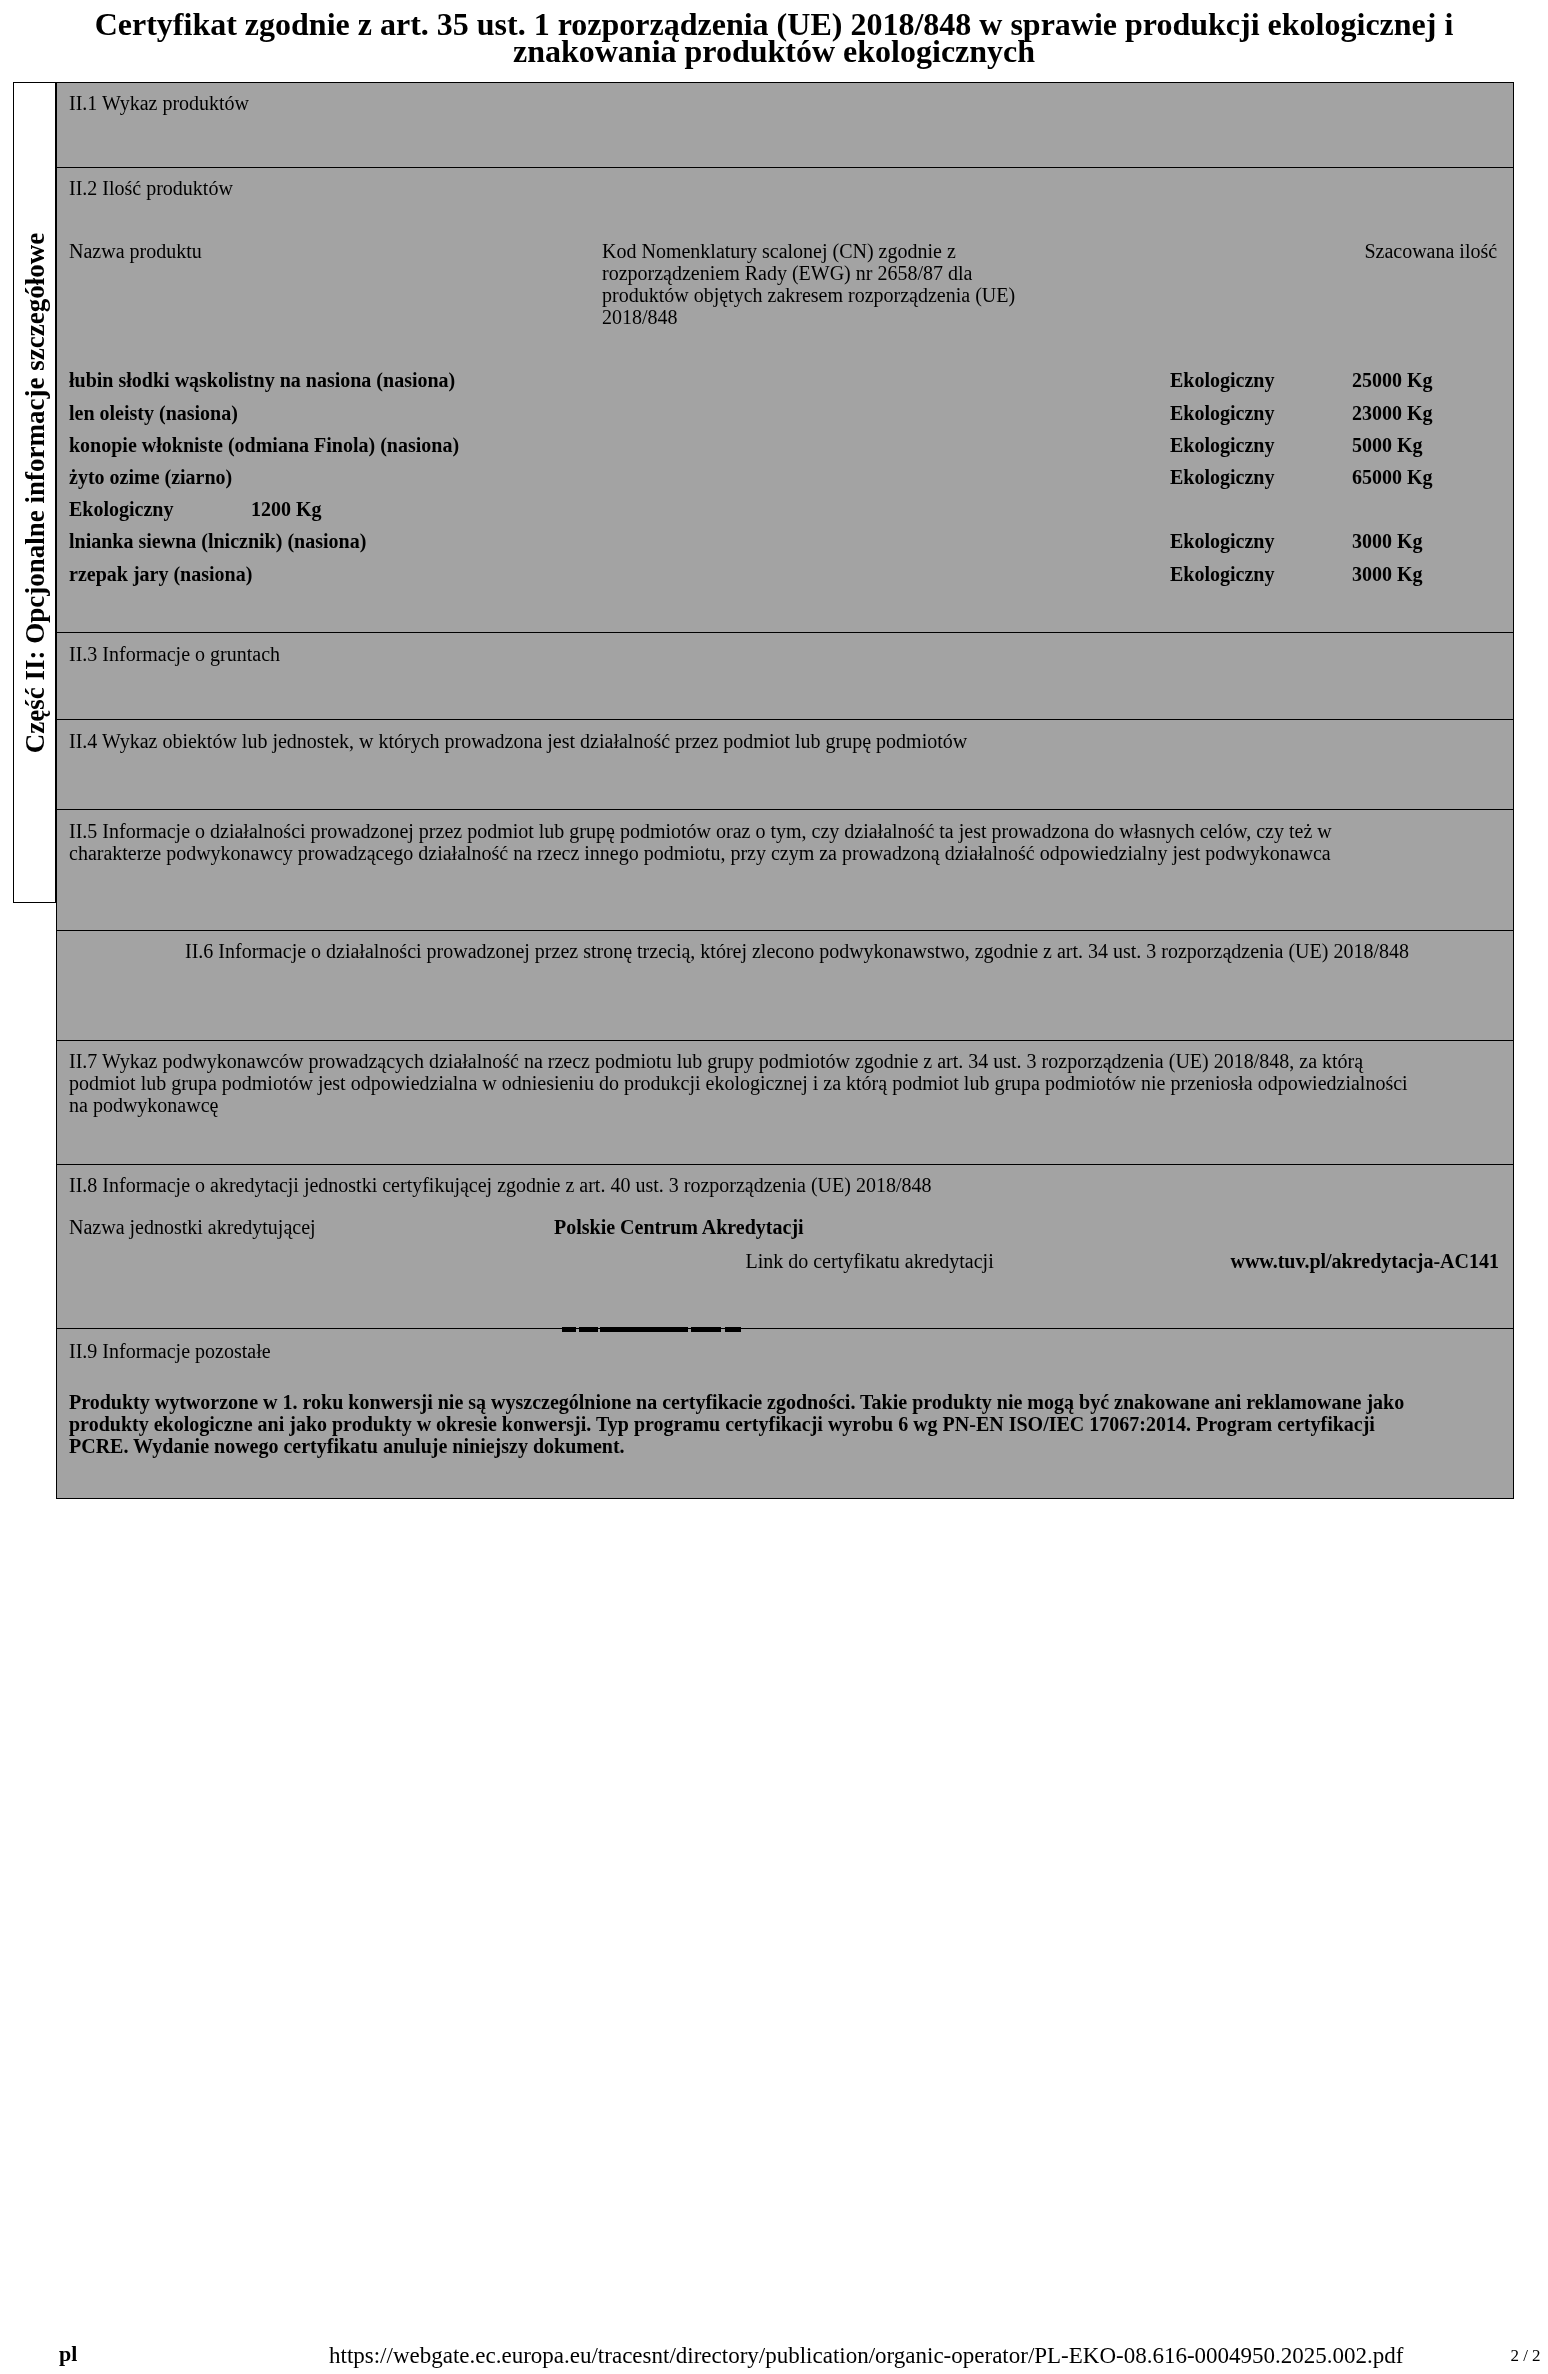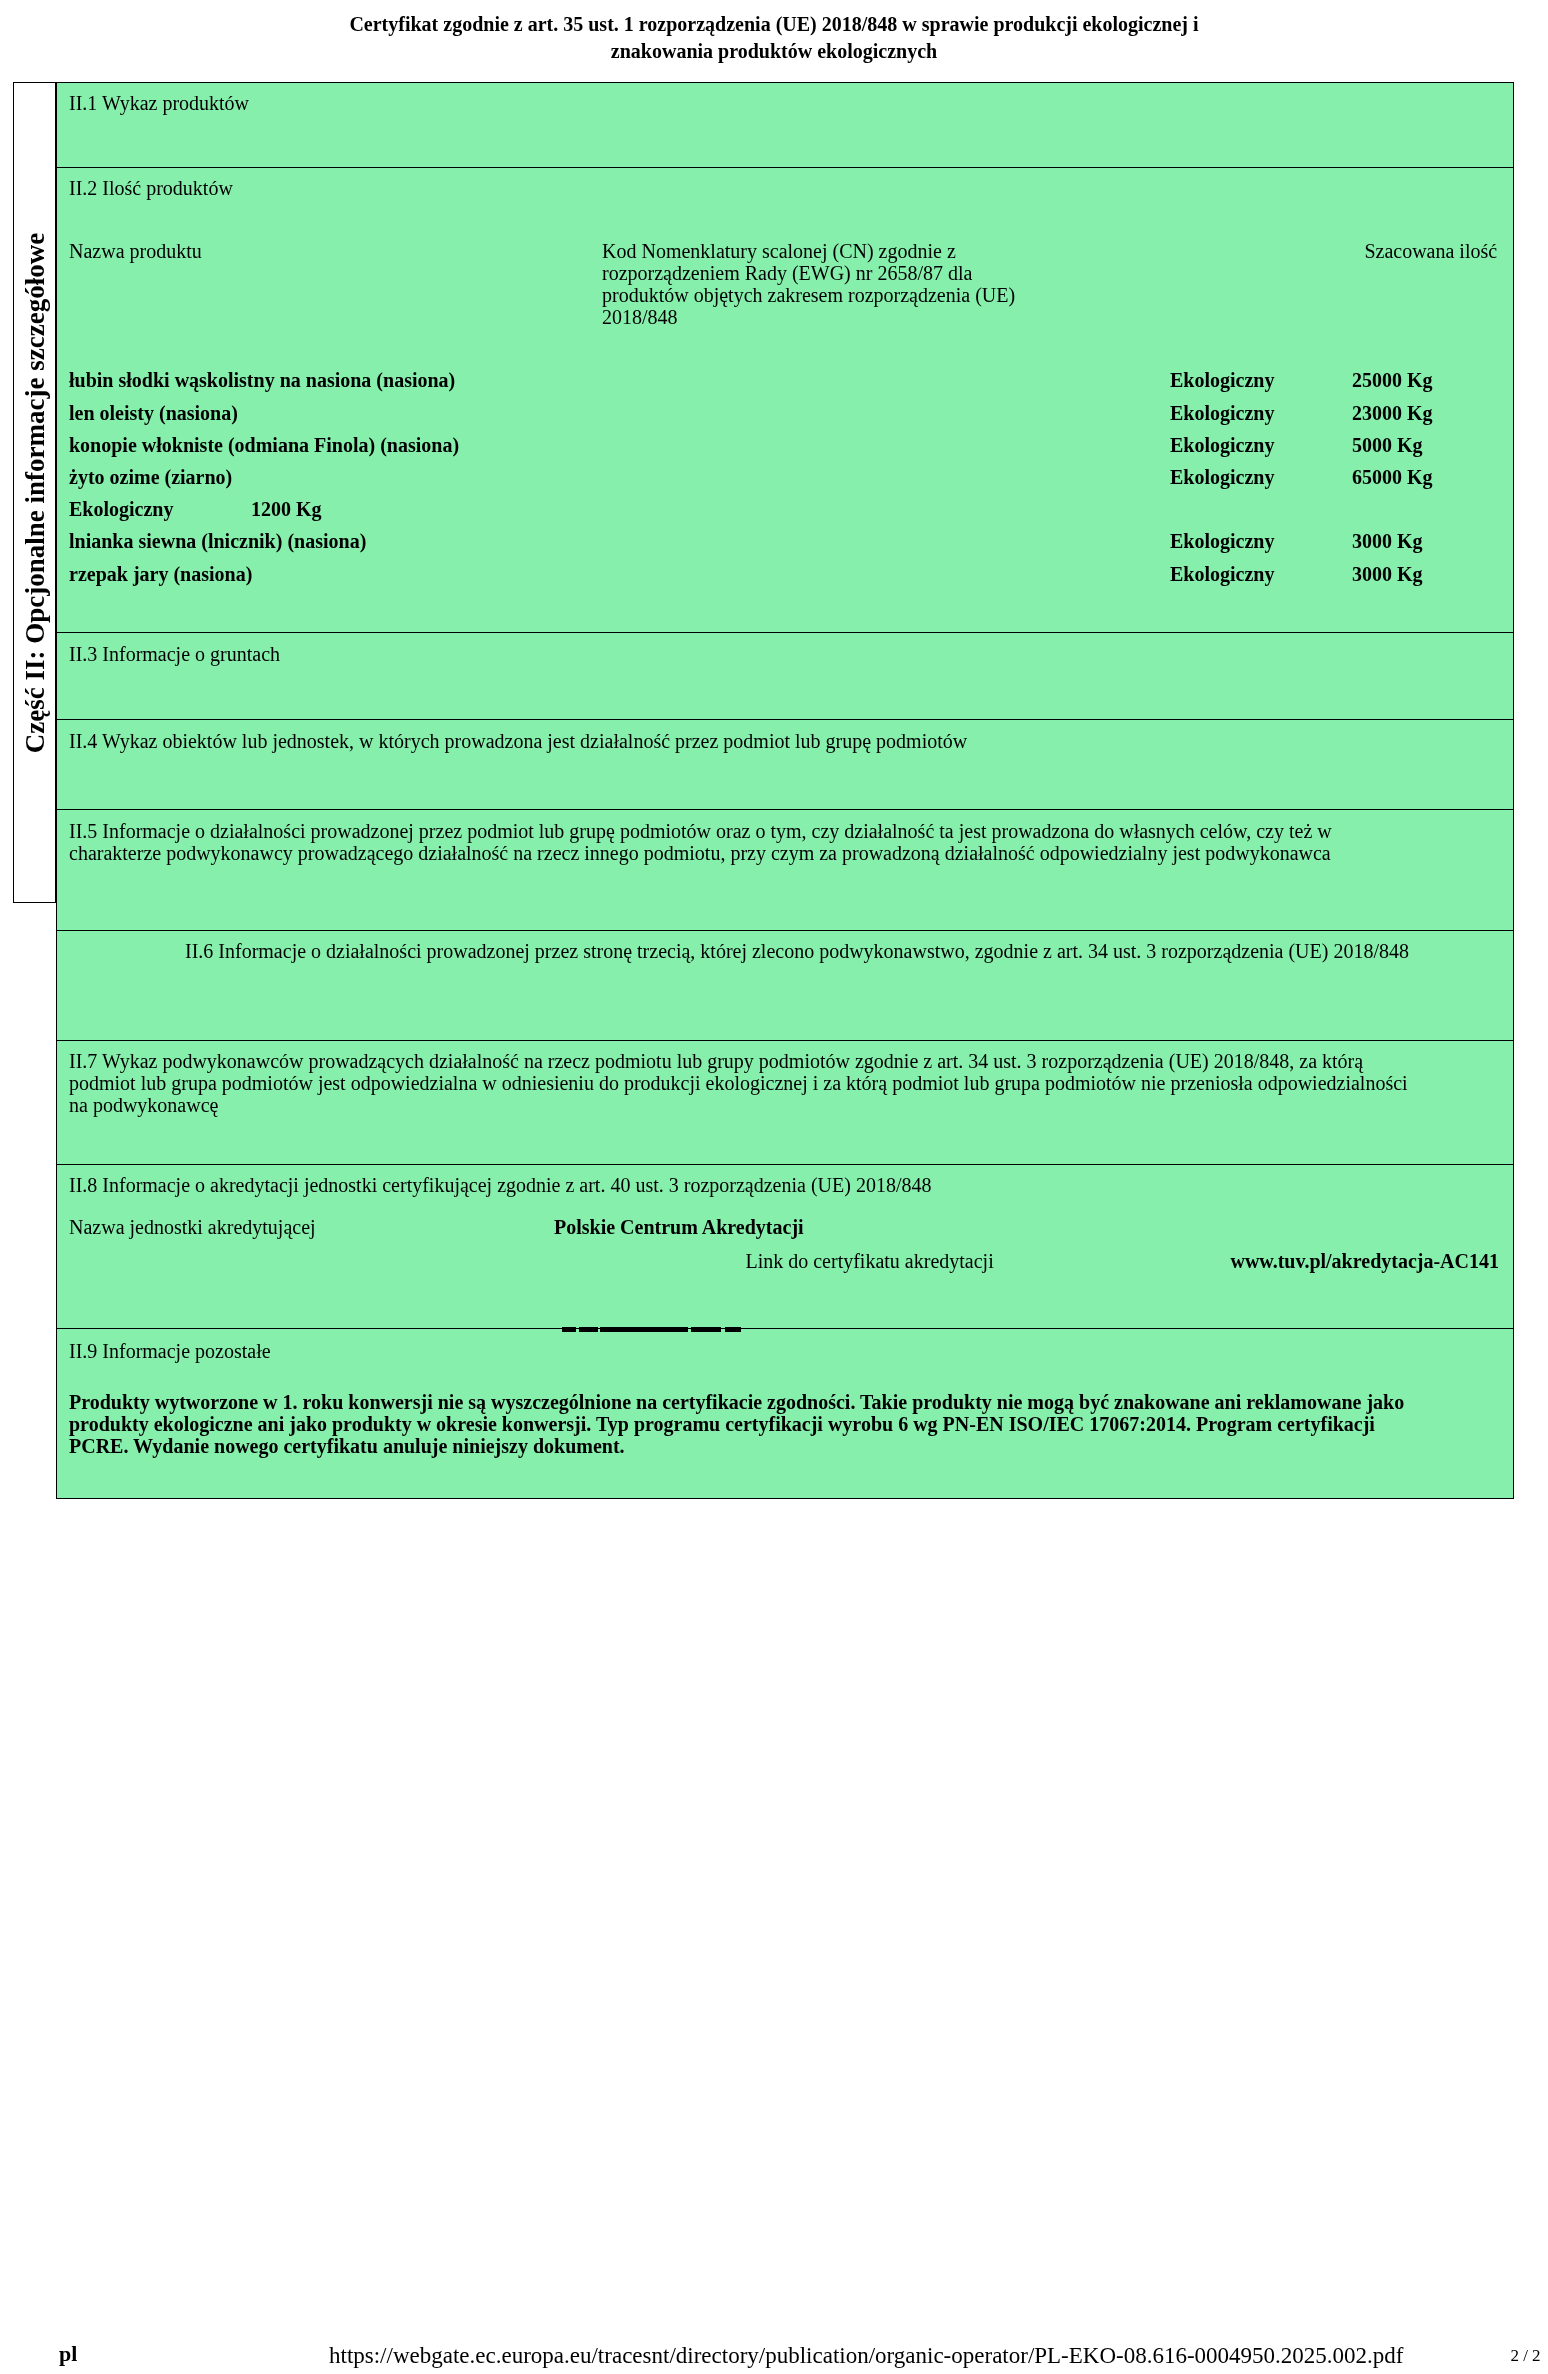--- a/index.html
+++ b/index.html
@@ -7,38 +7,38 @@
   .page{
     position:relative;
     width:1548px;height:2375px;
     background:#ffffff;color:#000;
     font-family:"Liberation Serif","DejaVu Serif",serif;
     font-size:20px;line-height:22px;
     overflow:hidden;
   }
   .doc-title{
     position:absolute;top:11px;left:37px;right:37px;
-    text-align:center;font-weight:bold;font-size:20px;line-height:27px;
+    text-align:center;font-weight:bold;font-size:32px;line-height:27px;
   }
   .doc-title span{display:block;}
   
   .part-box{
     position:absolute;left:13px;top:82px;width:43px;height:821px;
     border:1.9px solid #000;box-sizing:border-box;
   }
   .part-label{
     position:absolute;left:50%;top:50%;
     transform:translate(-50%,-50%) rotate(-90deg);
     white-space:nowrap;font-weight:bold;font-size:27px;
   }
   
   .sections{position:absolute;left:56px;top:82px;width:1458px;}
   .box{
     border:1.9px solid #000;box-sizing:border-box;
-    padding:9.3px 14px 0 12px;background:#86efac;
+    padding:9.3px 14px 0 12px;background:#a3a3a3;
   }
   .box + .box{margin-top:-1.9px;}
   .h-ii1{height:87px;}  .h-ii2{height:467px;} .h-ii3{height:89px;}
   .h-ii4{height:92px;}  .h-ii5{height:122px;} .h-ii6{height:112px;text-align:right;}
   .h-ii7{height:126px;} .h-ii8{height:166px;} .h-ii9{height:171px;padding-top:11px;}
   .box-title{display:block;max-width:1340px;}
   
   .tbl-head{display:flex;margin-top:41px;}
   .col-name{width:533px;}
   .col-cn{width:427px;}

